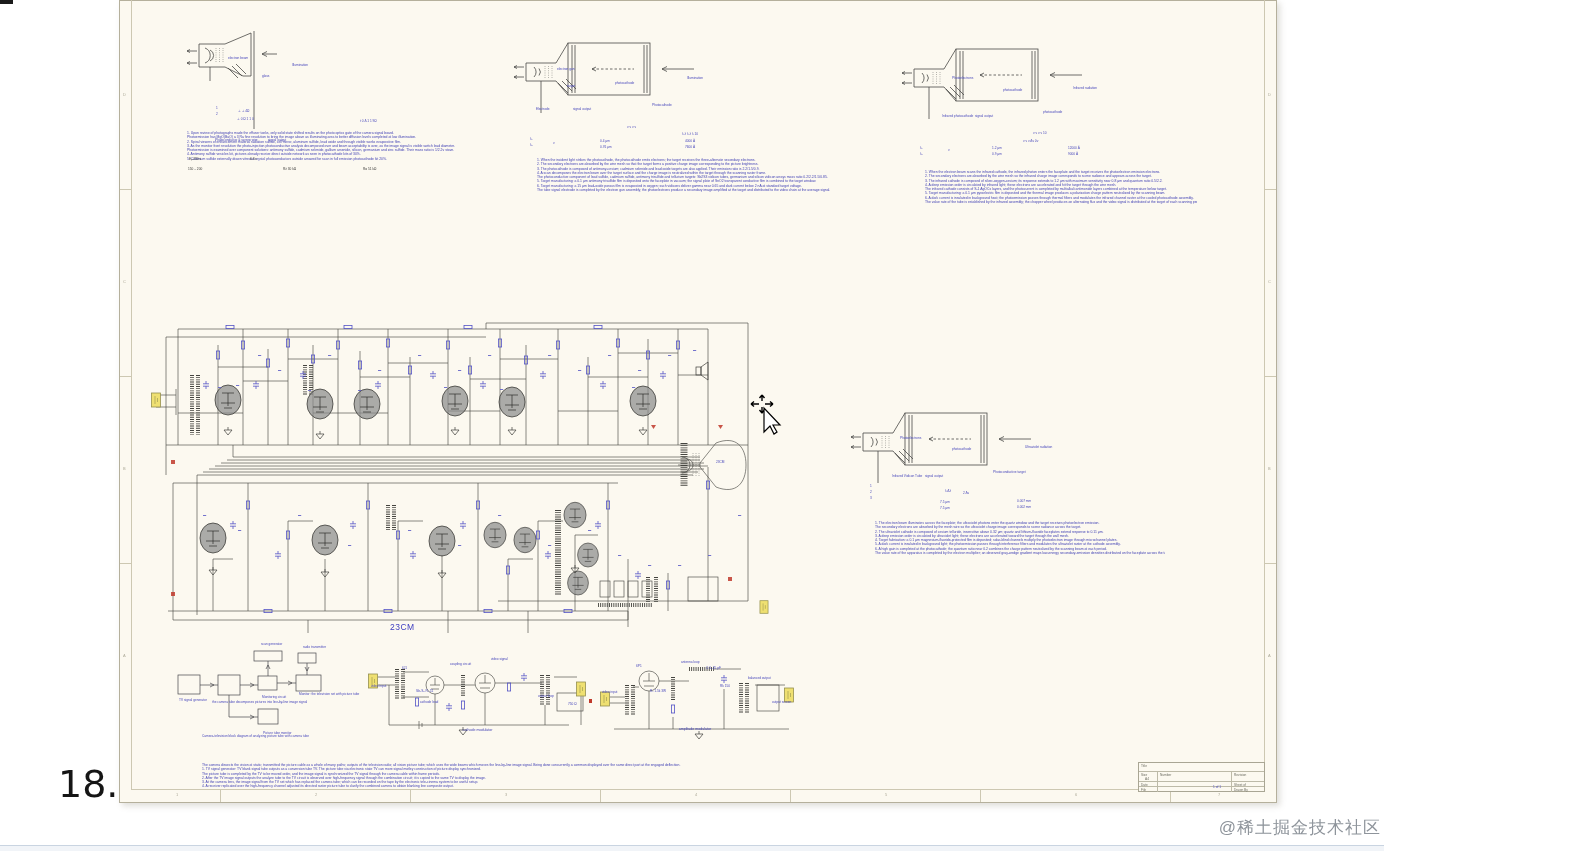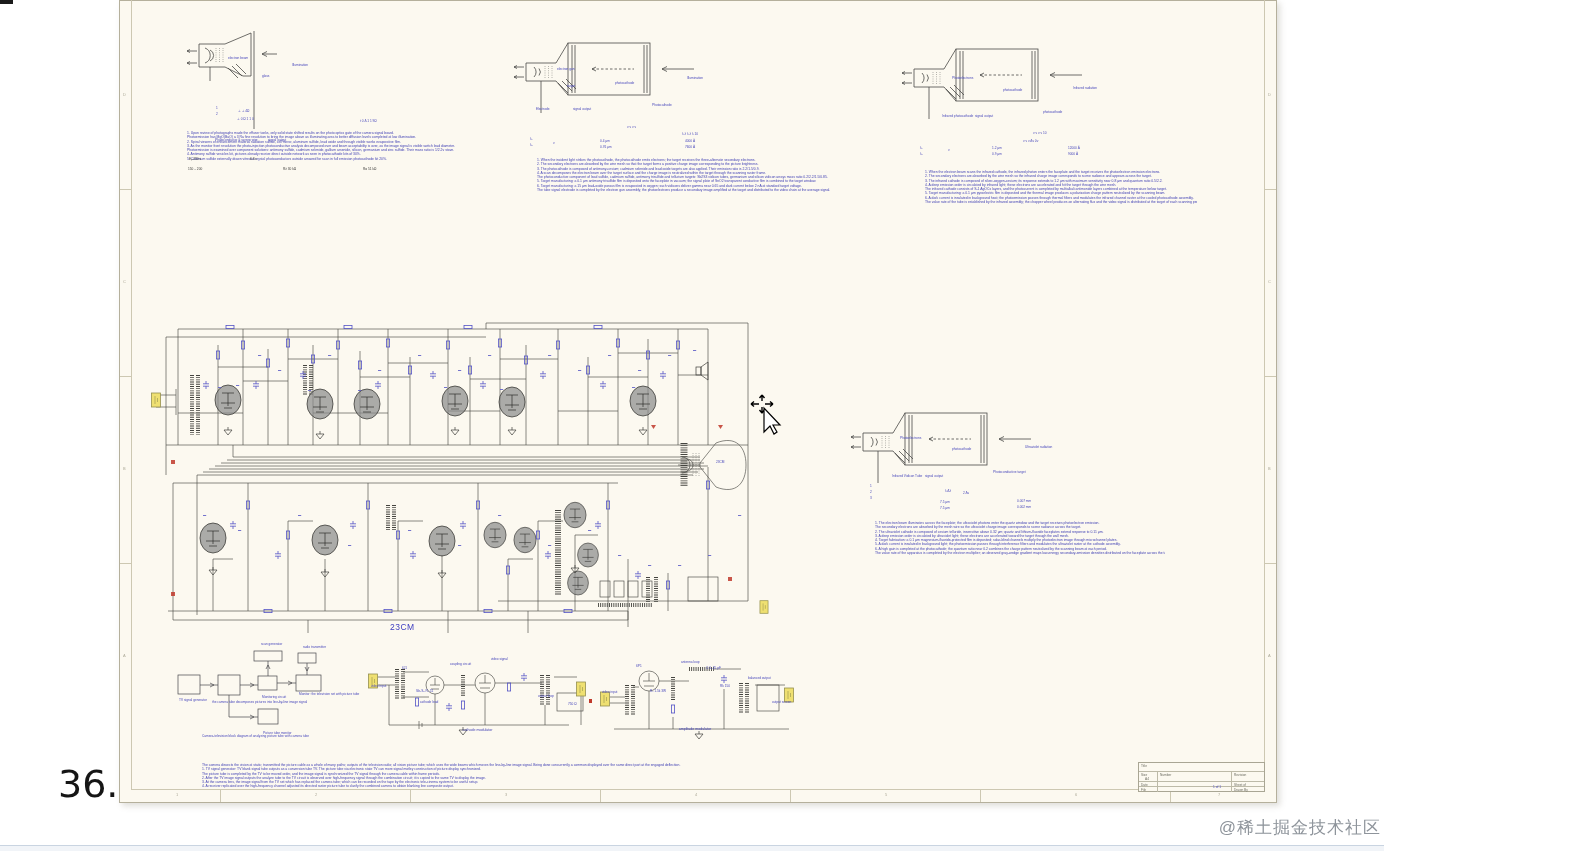--- a/index.html
+++ b/index.html
@@ -522,21 +522,21 @@
         <div class="frag g" style="left: 3px; top: 279px;">C</div>
         <div class="frag g" style="left: 3px; top: 466px;">B</div>
         <div class="frag g" style="left: 3px; top: 653px;">A</div>
         <div class="frag" style="left: 1093px; top: 785px;">1  of  1</div>
       </div>
   </div>
 
   <div class="notch"></div>
   <div class="rstrip"></div>
   <div class="bstrip"></div>
-  <div class="pageno">36.</div>
+  <div class="pageno">18.</div>
   <div class="wmark">@稀土掘金技术社区</div>
 
   <svg style="left:740px;top:392px;z-index:9" width="46" height="46" viewBox="0 0 46 46">
     <g stroke="#000" stroke-width="1.4" fill="none">
       <path d="M22,9 V3 M22,3 l-2.5,3 M22,3 l2.5,3"></path>
       <path d="M22,15 V21 M22,21 l-2.5,-3 M22,21 l2.5,-3"></path>
       <path d="M19,12 H11 M11,12 l3,-2.5 M11,12 l3,2.5"></path>
       <path d="M25,12 H33 M33,12 l-3,-2.5 M33,12 l-3,2.5"></path>
     </g>
     <path d="M24,16 L24,40 L30,34 L34,42 L37,40 L33,33 L40,33 Z" fill="#fff" stroke="#000" stroke-width="1.2"></path>

